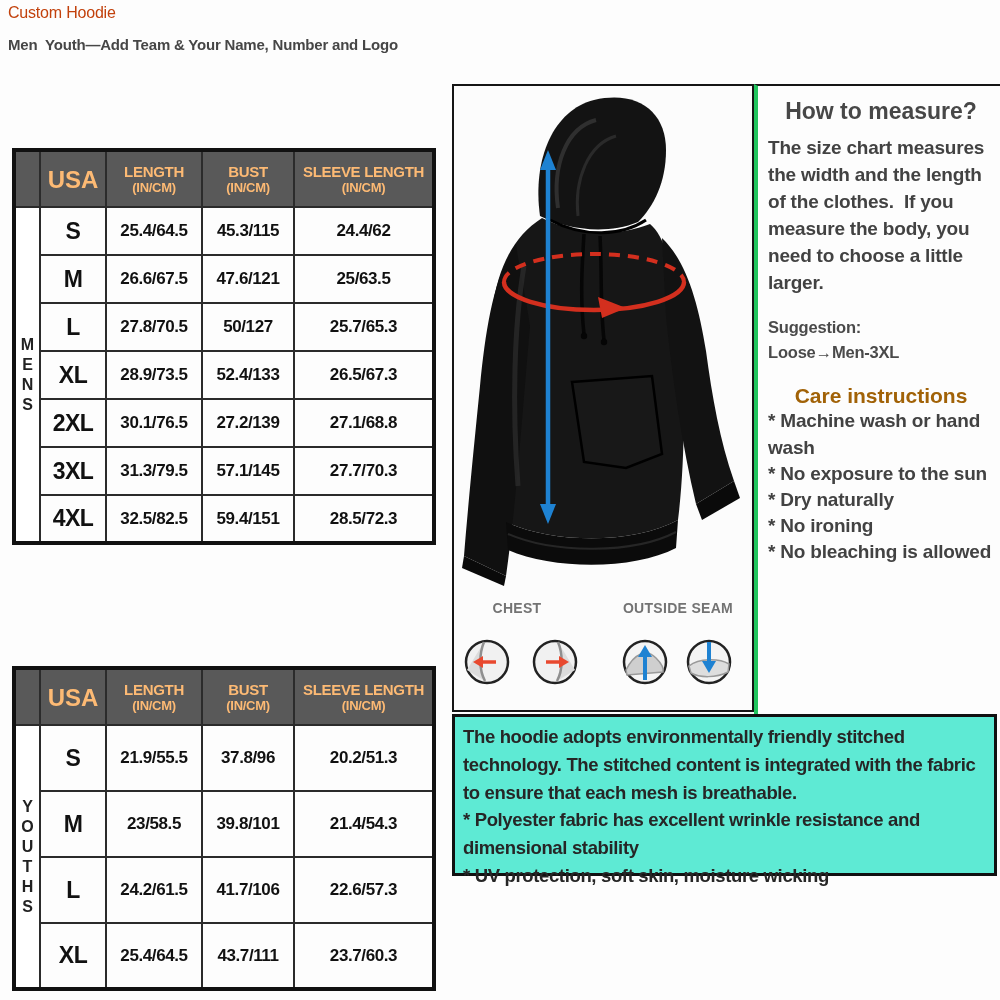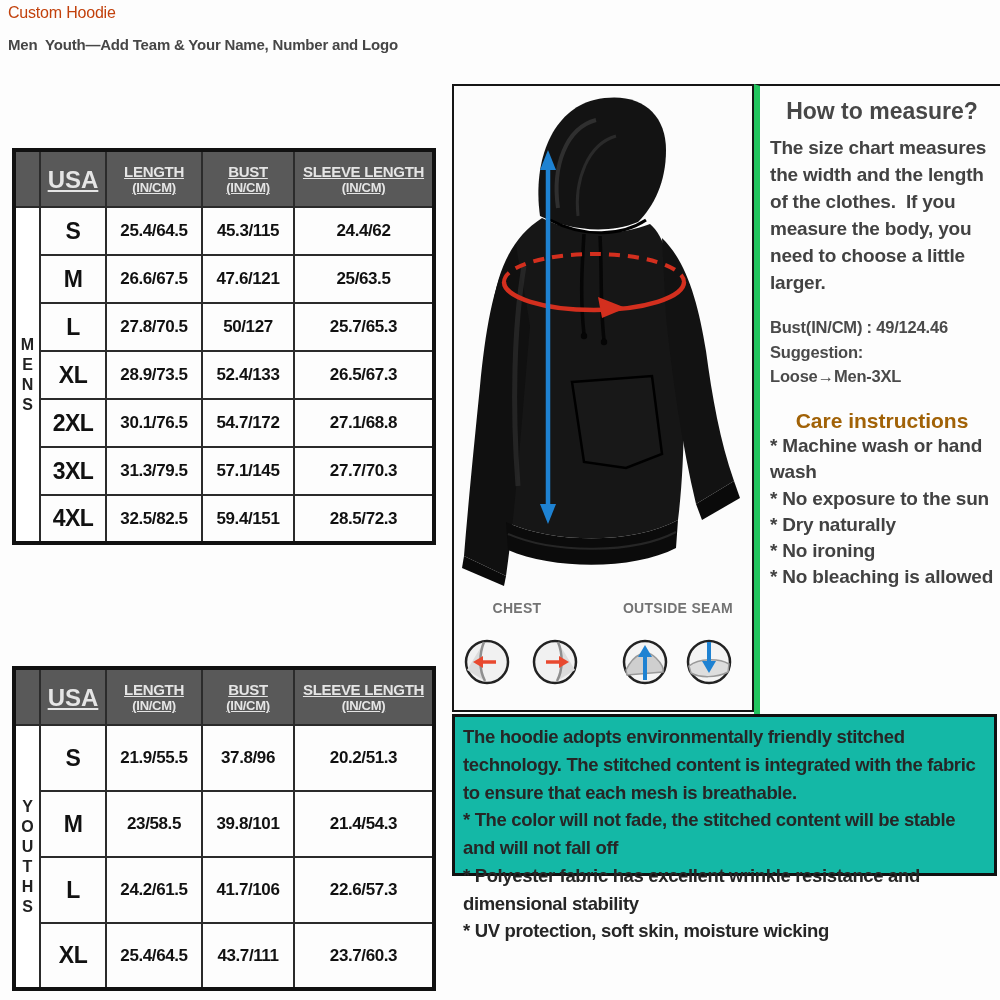--- a/index.html
+++ b/index.html
@@ -9,21 +9,21 @@
   
   #page-title{position:absolute;left:8px;top:4px;font-size:16px;font-weight:400;color:#c2410c;letter-spacing:-0.2px;}
   #page-subtitle{position:absolute;left:8px;top:36px;font-size:15px;font-weight:600;color:#464646;white-space:pre-wrap;letter-spacing:-0.2px;}
 
   
   .size-table{position:absolute;left:12px;}
   #mens-table{top:148px;}
   #youths-table{top:666px;}
   .size-table table{border-collapse:collapse;width:420px;table-layout:fixed;border:4px solid #111;}
   .size-table td,.size-table th{border:2px solid #2b2b2b;text-align:center;vertical-align:middle;padding:0;}
-  .size-table th{background:var(--header-bg);color:#e5e5e5;height:54px;text-decoration:underline;}
+  .size-table th{background:var(--header-bg);color:#fdba74;height:54px;}
   .th-label{font-size:15px;font-weight:700;letter-spacing:-0.3px;line-height:17px;}
   .th-label.big{font-size:24px;letter-spacing:0;}
   .th-sub{font-size:13px;font-weight:700;letter-spacing:-0.3px;line-height:15px;}
   .group-cell{width:26px;background:#fff;}
   .group-cell span{display:block;font-size:16px;font-weight:700;line-height:20px;color:#222;}
   .size-cell{font-size:23px;font-weight:700;color:#111;letter-spacing:-0.5px;}
   .val-cell{font-size:17px;font-weight:700;color:#111;letter-spacing:-0.4px;}
   #mens-table tbody tr{height:48px;}
   #youths-table tbody tr{height:66px;}
 
@@ -31,31 +31,31 @@
   #measure-panel{position:absolute;left:452px;top:84px;width:302px;height:628px;
                  border:2px solid #151515;background:#fcfcfc;box-sizing:border-box;}
   #hoodie-svg{position:absolute;left:0;top:0;}
   .diagram-label{position:absolute;top:514px;font-size:14px;font-weight:700;color:#737373;letter-spacing:0.3px;text-align:center;}
   #chest-label{left:8px;width:110px;}
   #outside-seam-label{left:150px;width:148px;}
   #measure-icons-svg{position:absolute;left:0;top:534px;}
 
   
   #info-panel{position:absolute;left:754px;top:84px;width:246px;height:630px;
-              border-top:2px solid #151515;border-left:6px solid #22c55e;box-sizing:border-box;
+              border-top:2px solid #151515;border-left:4px solid #22c55e;box-sizing:border-box;
               padding:8px 6px 0 10px;}
   #how-title{font-size:23px;font-weight:700;color:#474747;text-align:center;margin:4px 0 10px 0;}
   #how-body{font-size:19px;font-weight:600;color:#424242;line-height:1.42;white-space:pre-wrap;letter-spacing:-0.2px;}
   #example-block{margin-top:18px;font-size:16.5px;font-weight:700;color:#4a4a4a;line-height:1.5;letter-spacing:-0.2px;}
   #care-heading{margin-top:20px;font-size:21px;font-weight:600;color:#a16207;text-align:center;}
   .care-item{font-size:19px;font-weight:600;color:#424242;line-height:1.38;letter-spacing:-0.2px;}
 
   
   #description-box{position:absolute;left:452px;top:714px;width:545px;height:162px;
-                   border:3px solid #111;box-sizing:border-box;padding:6px 18px 0 8px;background:#14b8a6;}
+                   border:3px solid #111;box-sizing:border-box;padding:6px 18px 0 8px;background:#5eead4;}
   .desc-line{font-size:18.5px;font-weight:700;color:#262626;line-height:1.5;letter-spacing:-0.35px;}
 </style>
 </head>
 <body>
 
 <div id="stage">
 
   <div id="page-title">Custom Hoodie</div>
   <div id="page-subtitle">Men  Youth—Add Team &amp; Your Name, Number and Logo</div>
 
@@ -115,21 +115,21 @@
           </tr>
           <tr>
             <td class="size-cell">XL</td>
             <td class="val-cell">28.9/73.5</td>
             <td class="val-cell">52.4/133</td>
             <td class="val-cell">26.5/67.3</td>
           </tr>
           <tr>
             <td class="size-cell">2XL</td>
             <td class="val-cell">30.1/76.5</td>
-            <td class="val-cell">54.7/172</td>
+            <td class="val-cell">27.2/139</td>
             <td class="val-cell">27.1/68.8</td>
           </tr>
           <tr>
             <td class="size-cell">3XL</td>
             <td class="val-cell">31.3/79.5</td>
             <td class="val-cell">57.1/145</td>
             <td class="val-cell">27.7/70.3</td>
           </tr>
           <tr>
             <td class="size-cell">4XL</td>
@@ -281,34 +281,32 @@
         <line x1="255" y1="22" x2="255" y2="44" stroke="var(--blue)" stroke-width="4"></line>
         <polygon points="255,53 248,41 262,41" fill="var(--blue)"></polygon>
       </g>
     </svg>
   </div>
 
   <div id="info-panel">
     <div id="how-title">How to measure?</div>
     <div id="how-body">The size chart measures the width and the length of the clothes.  If you measure the body, you need to choose a little larger.</div>
     <div id="example-block">
-        <div class="">Bust(IN/CM) : 49/124.46</div>
         <div class="">Suggestion:</div>
         <div class="">Loose→Men-3XL</div>
       </div>
     <div id="care-heading">Care instructions</div>
     <div id="care-list">
         <div class="care-item">* Machine wash or hand wash</div>
         <div class="care-item">* No exposure to the sun</div>
         <div class="care-item">* Dry naturally</div>
         <div class="care-item">* No ironing</div>
         <div class="care-item">* No bleaching is allowed</div>
       </div>
   </div>
 
   <div id="description-box">
       <div class="desc-line">The hoodie adopts environmentally friendly stitched technology. The stitched content is integrated with the fabric to ensure that each mesh is breathable.</div>
-      <div class="desc-line">* The color will not fade, the stitched content will be stable and will not fall off</div>
       <div class="desc-line">* Polyester fabric has excellent wrinkle resistance and dimensional stability</div>
       <div class="desc-line">* UV protection, soft skin, moisture wicking</div>
     </div>
 
 </div>
 
 </body></html>

